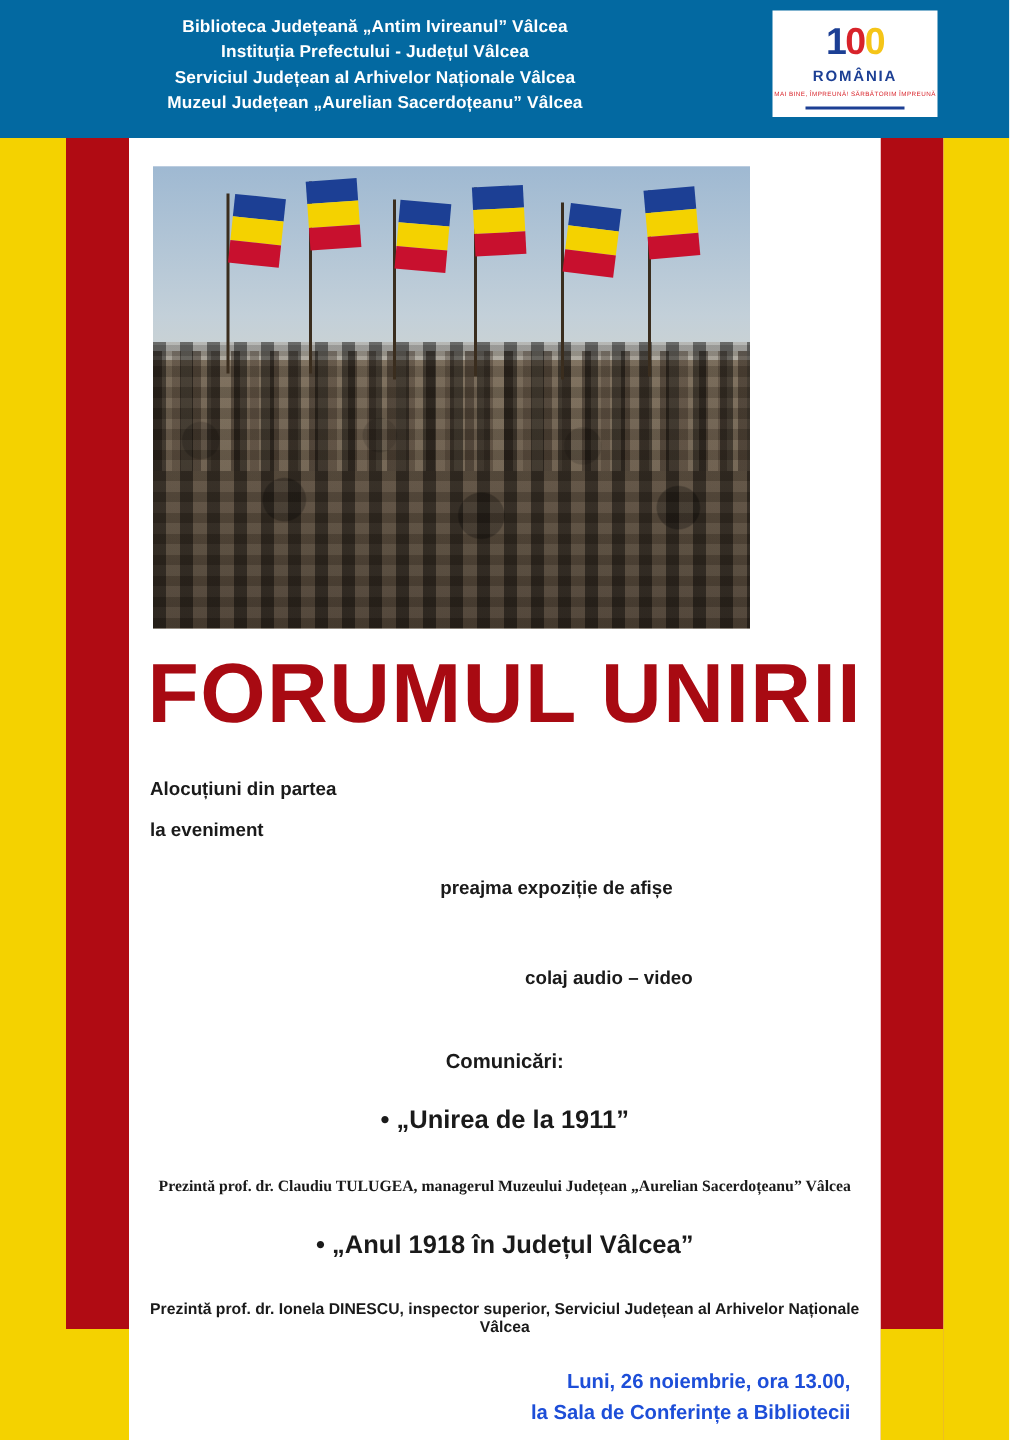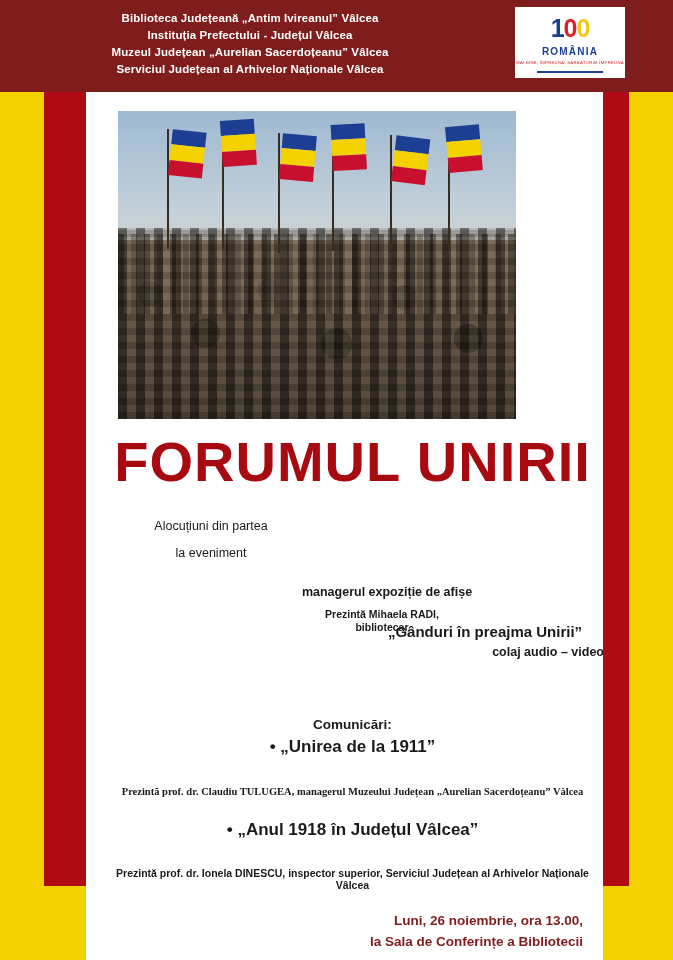--- a/index.html
+++ b/index.html
@@ -17,21 +17,21 @@
     overflow: hidden;
     background: #ffffff;
   }
 
   
   .header {
     position: absolute;
     left: 0; top: 0;
     width: 673px;
     height: 92px;
-    background: #7f1d1d;
+    background: #0369a1;
     box-sizing: border-box;
     padding-left: 45px;
   }
   .header-text {
     position: absolute;
     left: 0; top: 10px;
     width: 500px;
     text-align: center;
     color: #ffffff;
     font-size: 11.5px;
@@ -107,21 +107,21 @@
   .bar-bottom-yellow-r {
     position: absolute;
     right: 44px; bottom: 0;
     width: 42px; height: 74px;
     background: #f4d200;
   }
 
   
   .content {
     position: absolute;
-    left: 102px; top: 92px;
+    left: 86px; top: 92px;
     width: 501px;
     height: 868px;
     background: #ffffff;
   }
 
   
   .photo {
     position: absolute;
     left: 16px; top: 19px;
     width: 398px;
@@ -192,23 +192,22 @@
     font-family: "Liberation Sans", sans-serif;
   }
 
   
   .t { position: absolute; color: #1a1a1a; }
 
   .speeches {
     left: 14px; top: 421px;
     width: 190px;
     font-size: 12.5px;
-    font-weight: normal;
+    font-weight: bold;
     line-height: 27px;
-    text-align: center;
   }
 
   .ro100-title {
     left: 170px; top: 470px;
     width: 230px;
     text-align: center;
     font-size: 15px;
     font-weight: bold;
   }
   .ro100-sub {
@@ -230,31 +229,30 @@
   .ganduri-title {
     left: 264px; top: 531px;
     width: 238px;
     text-align: center;
     font-size: 15px;
     font-weight: bold;
   }
   .ganduri-sub {
     left: 264px; top: 553px;
     width: 238px;
-    text-align: right;
+    text-align: left;
     font-size: 12.5px;
     font-weight: bold;
   }
 
   .comunicari {
     left: 0; right: 0; top: 608px;
     text-align: center;
     font-size: 13.5px;
     font-weight: bold;
-    margin-top: 17px;
   }
   .item1 {
     left: 0; right: 0; top: 645px;
     text-align: center;
     font-size: 17px;
     font-weight: bold;
   }
   .item1-by {
     left: 0; right: 0; top: 694px;
     text-align: center;
@@ -273,34 +271,34 @@
     text-align: center;
     font-size: 10.5px;
     font-weight: bold;
   }
   .when {
     left: 0; right: 20px; top: 818px;
     text-align: right;
     font-size: 13.5px;
     font-weight: bold;
     line-height: 21px;
-    color: #7f1d1d;
+    color: #1d4ed8;
   }
 </style>
 </head>
 <body>
 
 <div class="poster">
 
   <div class="header">
     <div class="header-text">
       <div>Biblioteca Județeană „Antim Ivireanul” Vâlcea</div>
       <div>Instituția Prefectului - Județul Vâlcea</div>
+      <div>Serviciul Județean al Arhivelor Naționale Vâlcea</div>
       <div>Muzeul Județean „Aurelian Sacerdoțeanu” Vâlcea</div>
-      <div>Serviciul Județean al Arhivelor Naționale Vâlcea</div>
     </div>
     <div class="logo-box">
       <div class="logo-inner">
         <div class="logo-100">
           <span class="d1">1</span><span class="d2">0</span><span class="d3">0</span>
         </div>
         <div class="logo-romania">ROMÂNIA</div>
         <div class="logo-rule"></div>
         <div class="logo-sub">MAI BINE, ÎMPREUNĂ! SĂRBĂTORIM ÎMPREUNĂ</div>
       </div>
@@ -365,27 +363,22 @@
         </div>
     </div>
 
     <div class="title">FORUMUL UNIRII</div>
 
     <div class="t speeches">
       <div>Alocuțiuni din partea</div>
       <div>la eveniment</div>
     </div>
 
-    <div class="t ro100-sub">managerul expoziție de afișe</div>
-    <div class="t ro100-presenter">
-      <div>Prezintă Mihaela RADI,</div>
-      <div>bibliotecar</div>
-    </div>
-
-    <div class="t ganduri-title">„Gânduri în preajma Unirii”</div>
+    <div class="t ro100-sub">preajma expoziție de afișe</div>
+
     <div class="t ganduri-sub">colaj audio – video</div>
 
     <div class="t comunicari">Comunicări:</div>
     <div class="t item1">• „Unirea de la 1911”</div>
     <div class="t item1-by">Prezintă  prof. dr. Claudiu TULUGEA, managerul Muzeului Județean „Aurelian Sacerdoțeanu” Vâlcea</div>
     <div class="t item2">• „Anul 1918 în Județul Vâlcea”</div>
     <div class="t item2-by">Prezintă prof. dr. Ionela DINESCU, inspector superior, Serviciul Județean al Arhivelor Naționale Vâlcea</div>
 
     <div class="t when">
       <div>Luni, 26 noiembrie, ora 13.00,</div>

